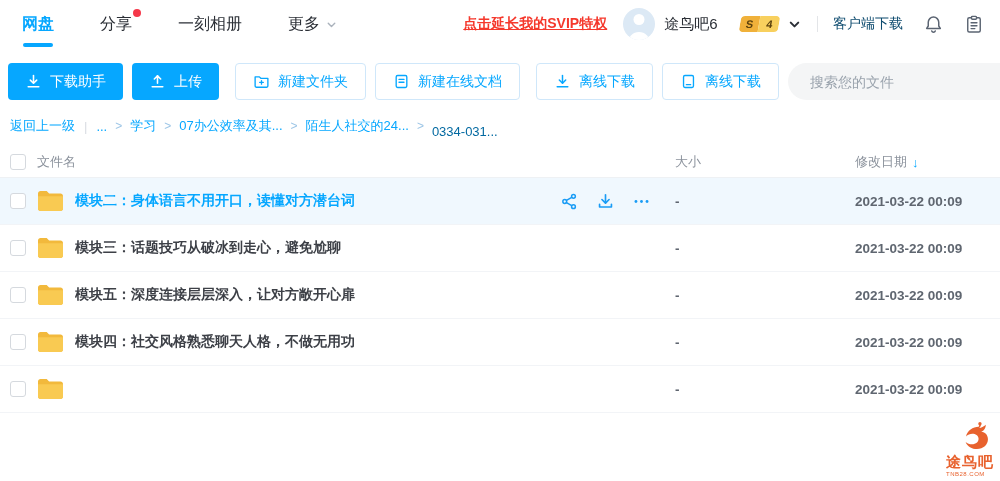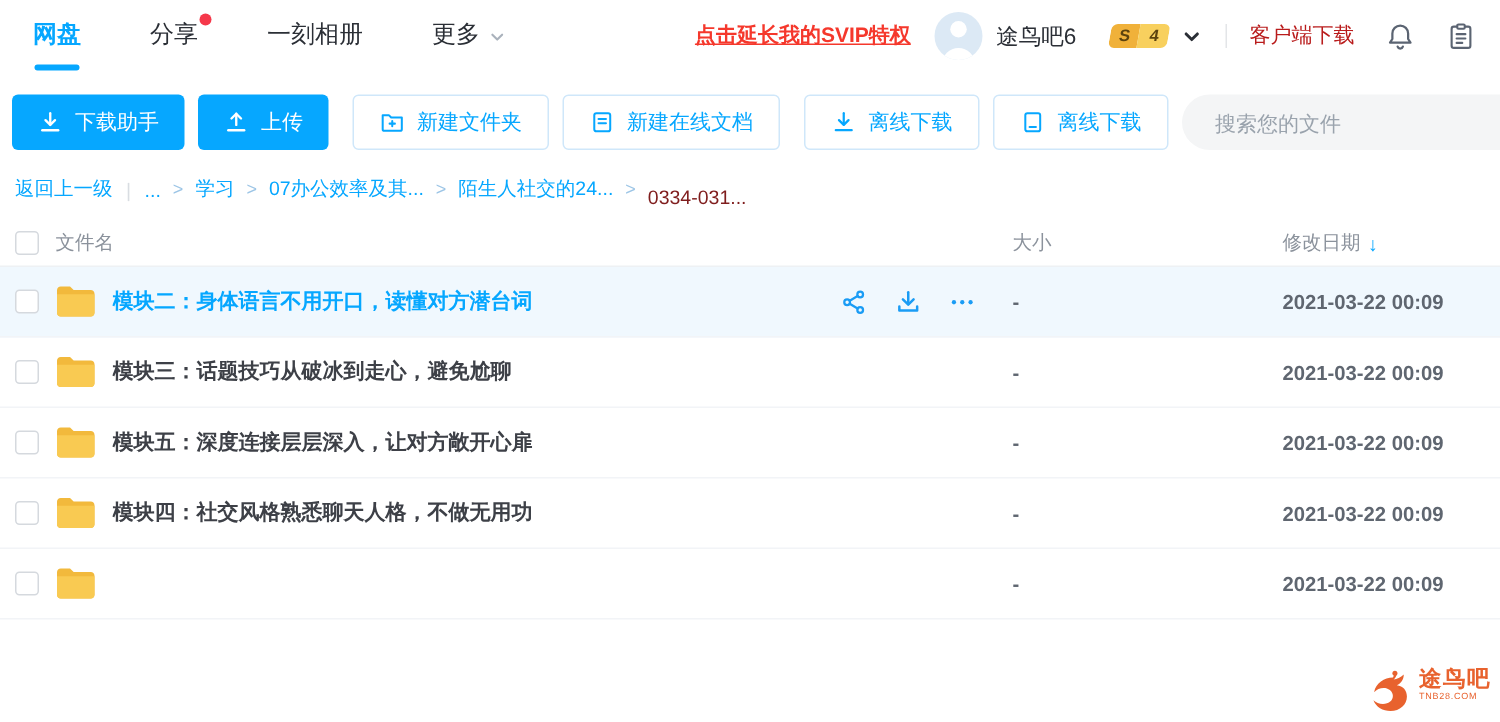--- a/index.html
+++ b/index.html
@@ -23,56 +23,56 @@
   .svip-link { color:#f5382c; font-size:14px; font-weight:bold; text-decoration:underline; margin-right:16px; cursor:pointer; white-space:nowrap; }
   .avatar { position:relative; width:32px; height:32px; border-radius:50%; background:#dce9f5; overflow:hidden; margin-right:9px; cursor:pointer; flex:none; }
   .avatar::before { content:""; position:absolute; top:6px; left:50%; transform:translateX(-50%); width:11px; height:11px; border-radius:50%; background:#fff; }
   .avatar::after { content:""; position:absolute; bottom:-5px; left:50%; transform:translateX(-50%); width:22px; height:13px; border-radius:11px 11px 0 0; background:#fff; }
   .username { font-size:15px; color:#2b2f36; margin-right:22px; cursor:pointer; white-space:nowrap; }
   .vip-badge { display:inline-flex; align-items:stretch; transform:skewX(-10deg); border-radius:4px; overflow:hidden; margin-right:8px; cursor:pointer; }
   .vip-s { background:#f0b13a; color:#5d430e; font-size:11px; font-weight:bold; padding:2px 6px; }
   .vip-level { background:#f8d05e; color:#5d430e; font-size:11px; font-weight:bold; padding:2px 7px; }
   .user-caret { color:#2b2f36; display:flex; cursor:pointer; }
   .v-divider { width:1px; height:16px; background:#e3e5e8; margin:0 15px; }
-  .client-dl { font-size:14px; color:#b91c1c; cursor:pointer; margin-right:20px; white-space:nowrap; }
+  .client-dl { font-size:14px; color:#0c4a6e; cursor:pointer; margin-right:20px; white-space:nowrap; }
   .top-icon { display:flex; color:#5b6472; cursor:pointer; margin-left:0; }
   .top-icon + .top-icon { margin-left:20px; }
   
   .toolbar { display:flex; align-items:center; padding:15px 0 0 8px; }
   .btn { height:37px; display:inline-flex; align-items:center; gap:8px; border-radius:4px; font-size:14px; padding:0 17px; margin-right:9px; cursor:pointer; border:none; white-space:nowrap; }
   .btn.solid { background:#06a7ff; color:#fff; }
   .btn.outline { background:#fff; color:#06a7ff; border:1px solid #cfe7fa; }
   .btn.grp { margin-left:7px; }
   .search-pill { margin-left:auto; margin-right:-18px; width:240px; height:37px; background:#f4f5f6; border-radius:19px; display:flex; align-items:center; padding-left:22px; flex:none; }
   .search-pill input { border:none; background:transparent; outline:none; width:170px; font-size:14px; color:#333; font-family:inherit; }
   .search-pill input::placeholder { color:#9aa3ad; }
   
   .breadcrumb { display:flex; align-items:center; padding:13px 0 8px 10px; font-size:13px; white-space:nowrap; }
   .bc-link { color:#06a7ff; cursor:pointer; }
   .bc-pipe { color:#d9dde2; margin:0 9px; }
   .bc-sep { color:#9cc5e6; margin:0 8px; font-size:12px; }
-  .bc-current { color:#7f1d1d;margin-top:11px; }
+  .bc-current { color:#0369a1;margin-top:11px; }
   
   .thead { display:flex; align-items:center; height:31px; padding-left:10px; border-bottom:1px solid #eef1f4; font-size:13px; color:#8b929c; }
   .col-name { flex:1; display:flex; align-items:center; min-width:0; }
   .col-size { width:180px; flex:none; }
   .col-date { width:145px; flex:none; display:flex; align-items:center; gap:5px; }
   .sort-arrow { color:#06a7ff; font-weight:bold; font-size:13px; }
   .checkbox { width:16px; height:16px; border:1px solid #d5d9de; border-radius:3px; background:#fff; cursor:pointer; flex:none; }
   .hdr-label { margin-left:11px; }
   .row { display:flex; align-items:center; height:47px; padding-left:10px; font-size:14px; color:#3d4047; border-bottom:1px solid #f2f4f7; cursor:pointer;font-weight:bold; }
   .row.hover { background:#f0f8fe; }
   .folder-icon { margin-left:11px; display:flex; flex:none; }
   .name-text { margin-left:11px; overflow:hidden; text-overflow:ellipsis; white-space:nowrap; }
   .row.hover .name-text { color:#06a7ff; }
   .row-actions { display:flex; align-items:center; gap:17px; margin-left:auto; margin-right:24px; color:#1a9cf5; }
   .row-actions .act { display:flex; cursor:pointer; }
   .cell-muted { color:#5f6670; font-size:13.5px; }
   
-  .watermark { position:absolute; right:6px; bottom:4px; display:flex; align-items:flex-start; gap:2px; }
+  .watermark { position:absolute; right:6px; bottom:4px; display:flex; align-items:flex-end; gap:2px;flex-direction:column; }
   .wm-text { display:flex; flex-direction:column; line-height:1; }
   .wm-title { color:#e8622e; font-size:15px; font-weight:bold; letter-spacing:1px; }
   .wm-domain { color:#e8622e; font-size:6px; letter-spacing:0.5px; margin-top:2px; }
 </style>
 </head>
 <body>
 
 <div class="topbar">
   <div class="nav">
     <div class="nav-item active">

